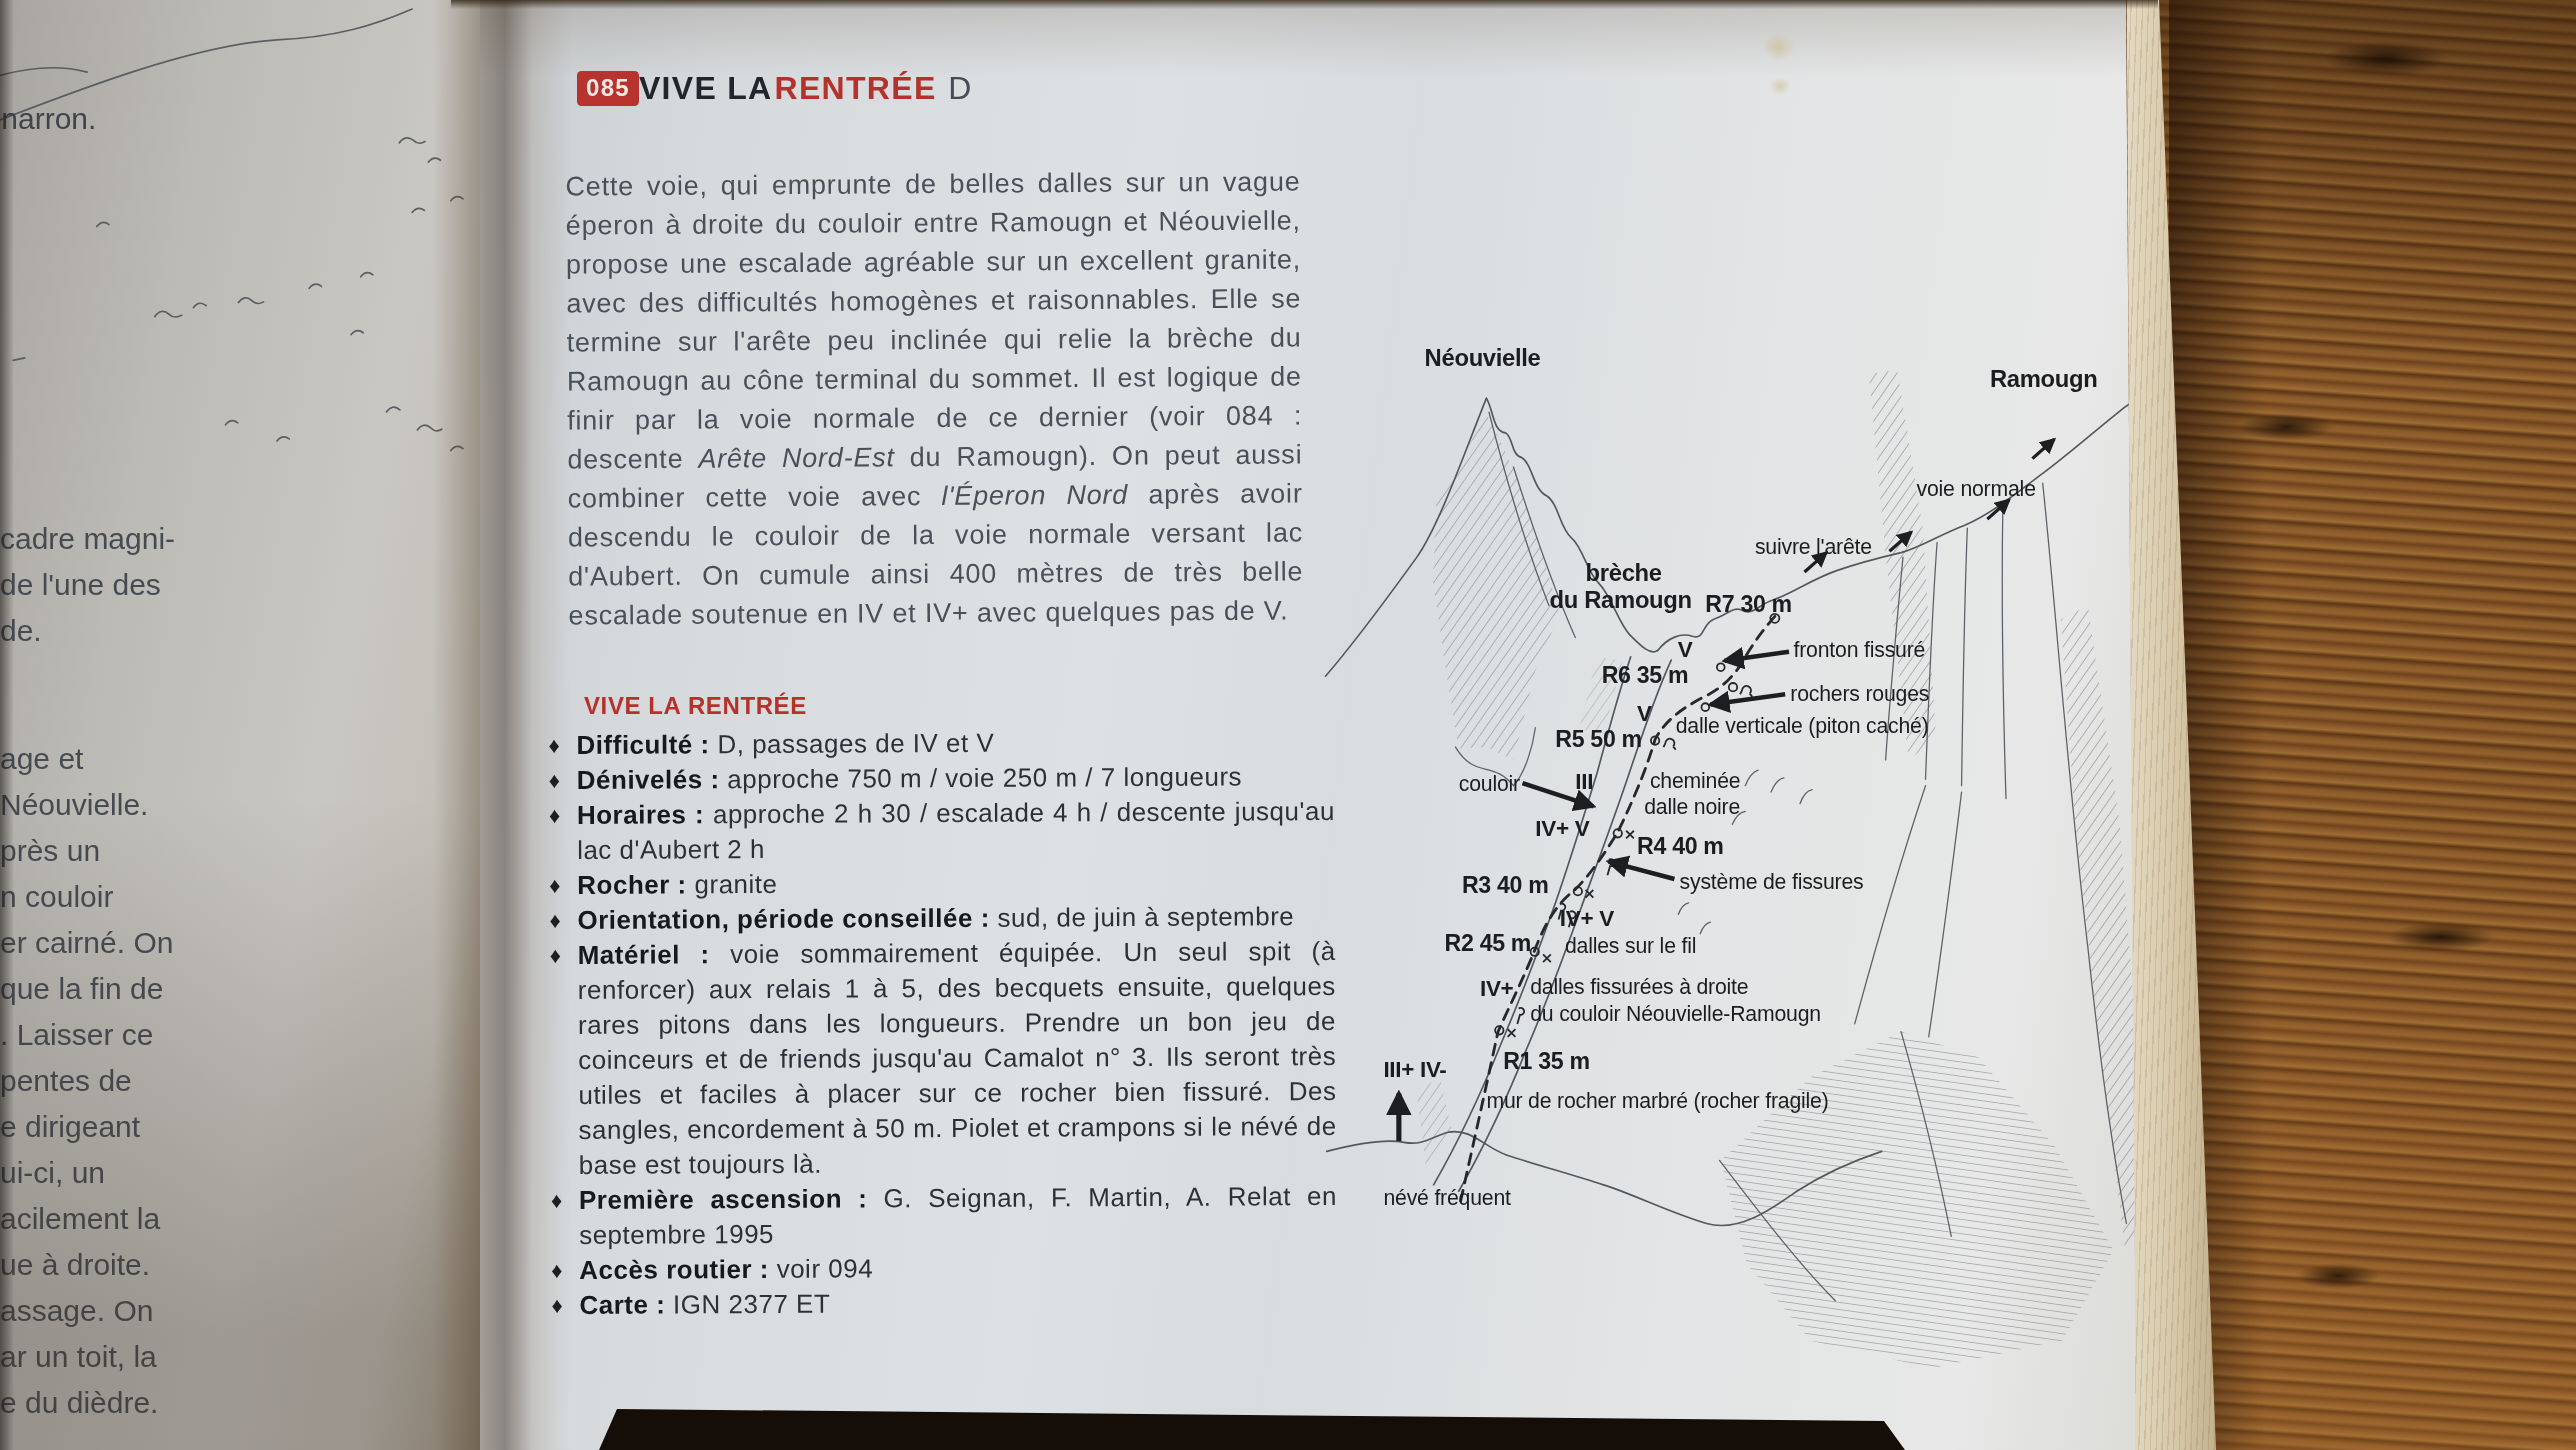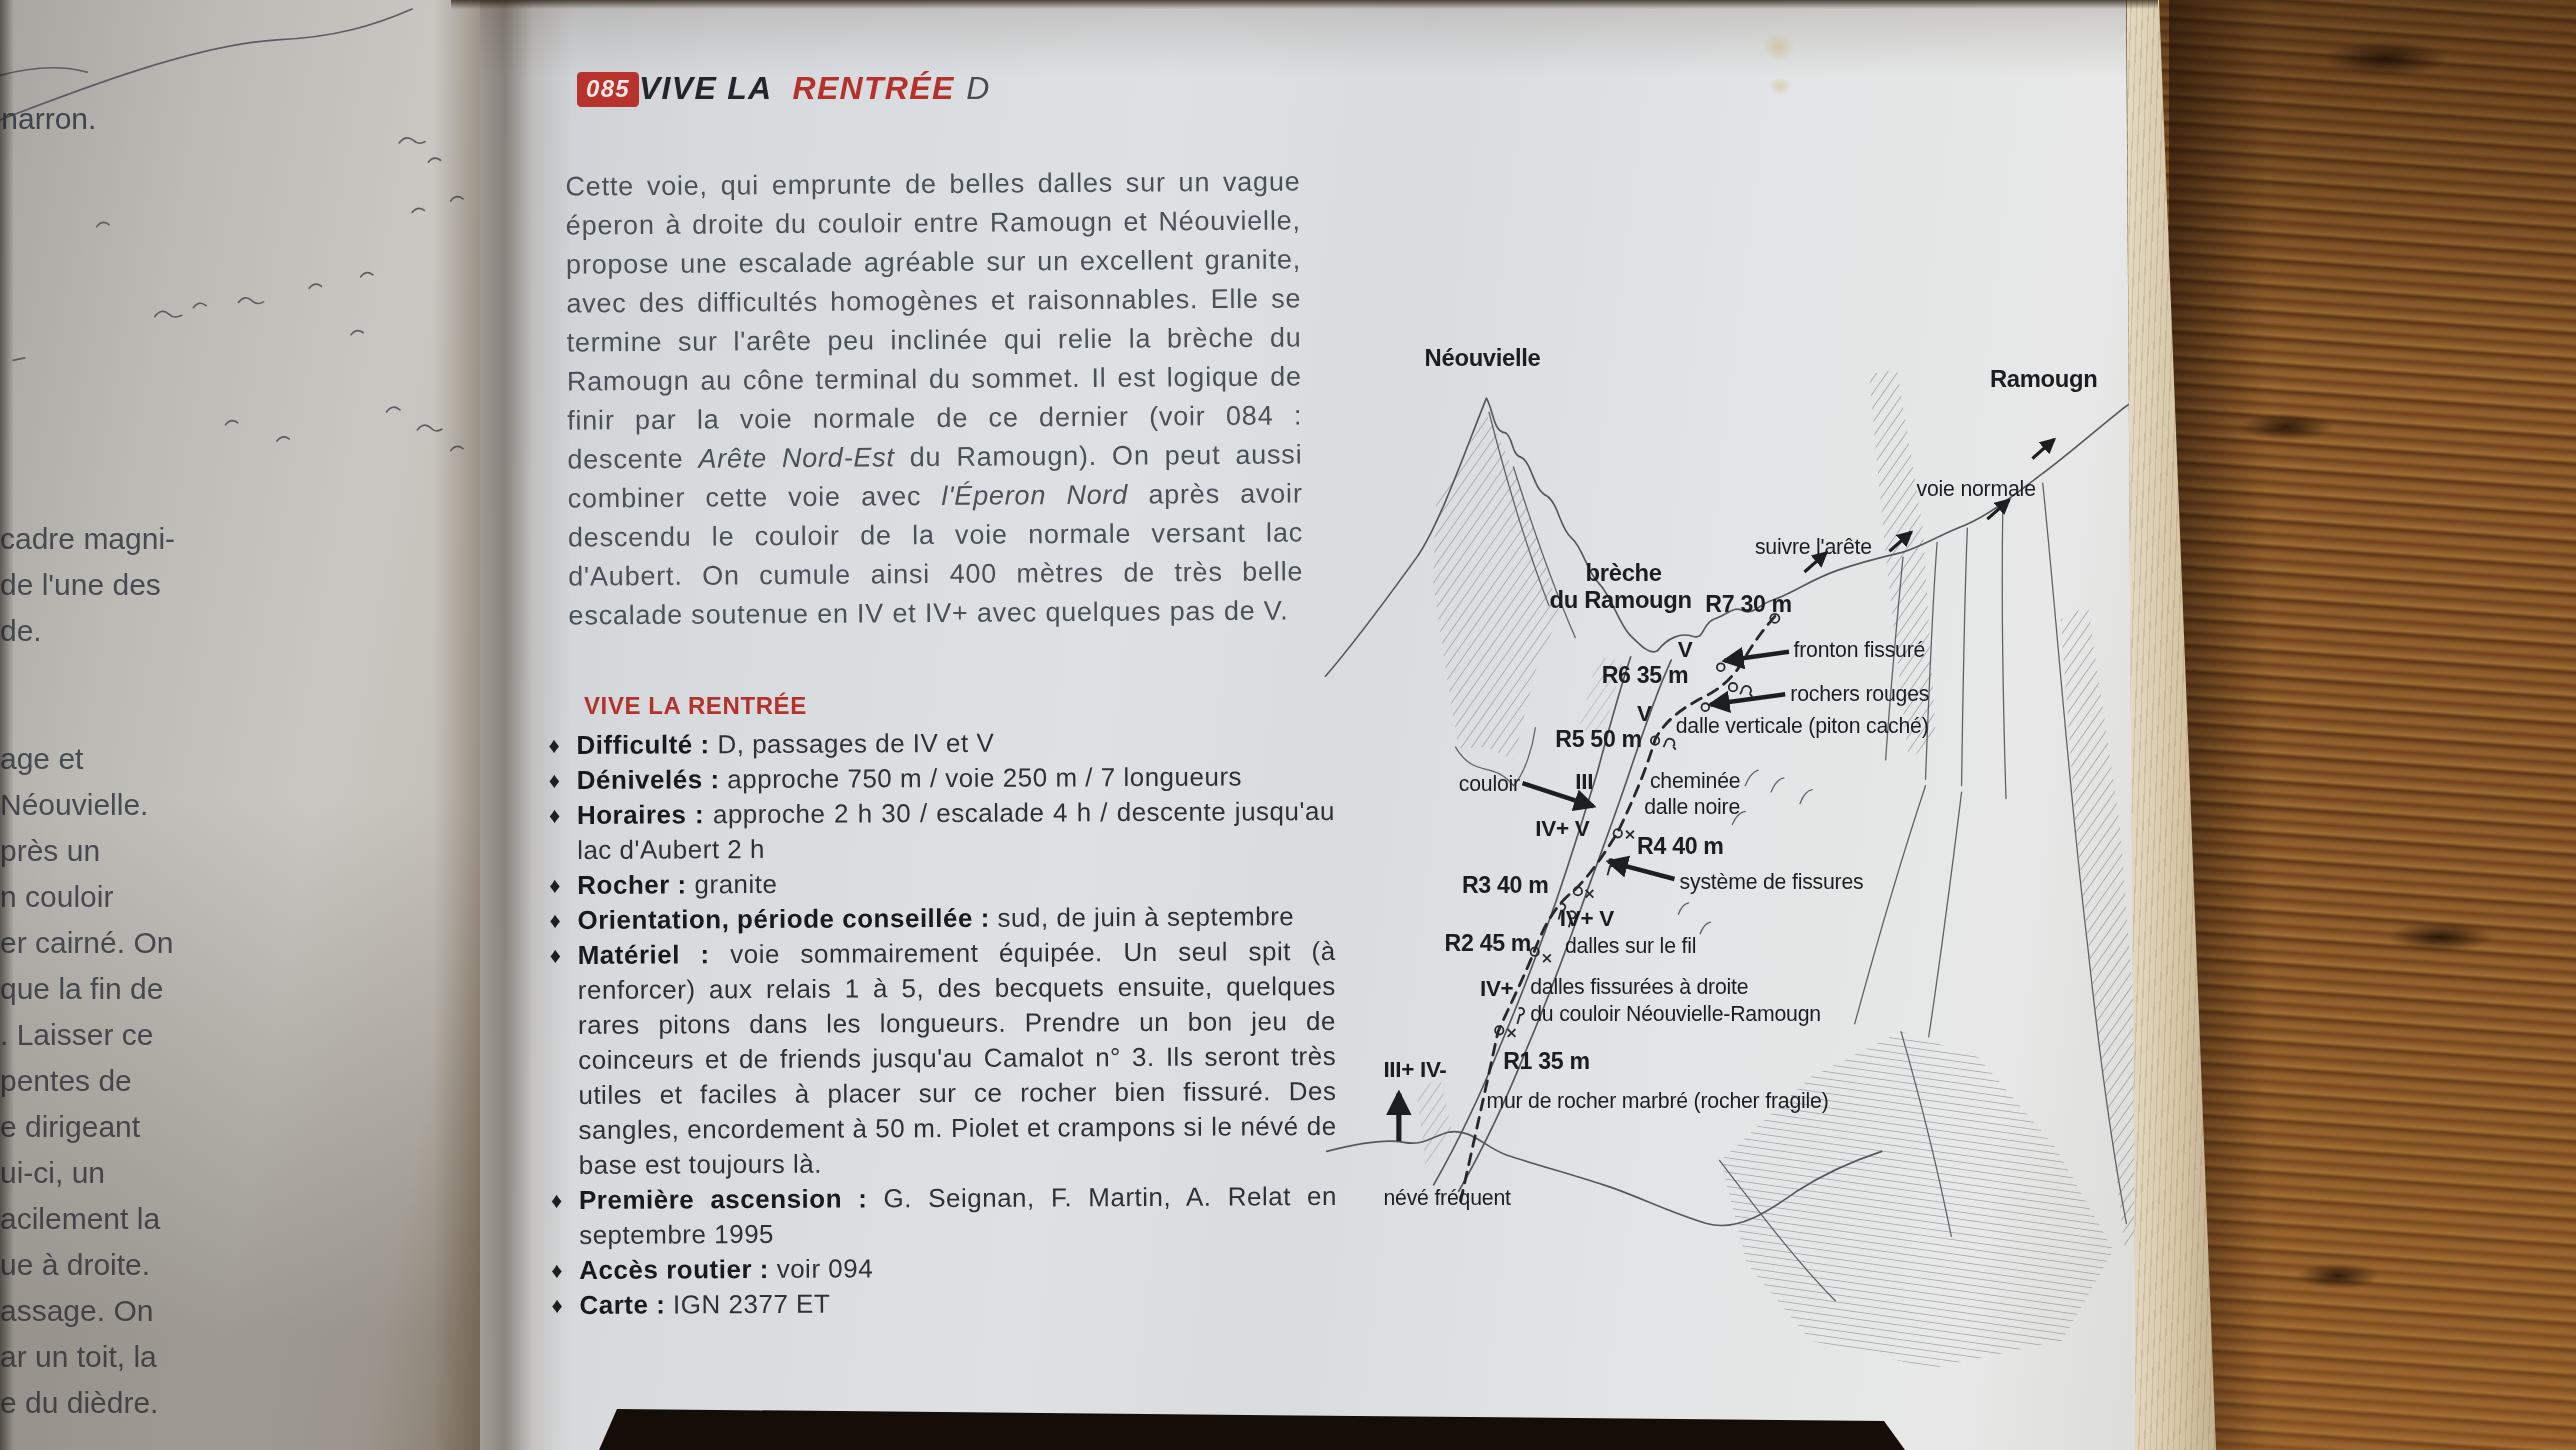--- a/index.html
+++ b/index.html
@@ -46,25 +46,25 @@
   
   .right-page{position:absolute;left:480px;top:0;width:1655px;height:1450px;overflow:hidden;
     clip-path:polygon(0 0,1646px 0,1656px 100%,0 100%);
     background:linear-gradient(97deg,#c9cdd1 0%,#d7dadd 14%,#dee1e4 38%,#d9dcdf 52%,#e2e4e5 72%,#e7e8e7 90%,#dcdcd9 100%);}
   .right-page .top-fade{position:absolute;left:0;top:0;width:100%;height:77px;
     background:linear-gradient(180deg,rgba(120,110,95,.28),rgba(0,0,0,0));}
   .stain{position:absolute;border-radius:50%;
     background:radial-gradient(ellipse,rgba(198,170,92,.38),rgba(198,170,92,0) 70%);}
 
   
-  .title-row{position:absolute;left:97px;top:70px;display:flex;align-items:flex-end;font-style:italic;}
+  .title-row{position:absolute;left:97px;top:70px;display:flex;align-items:center;}
   .badge{background:#b8332d;color:#f2e9e6;font-weight:bold;font-size:24px;
     padding:3.2px 9px 3.9px;border-radius:4.5px;letter-spacing:1.3px;}
   .title-black{font-weight:bold;font-size:32px;color:#22262c;letter-spacing:1.3px;}
-  .title-red{margin-left:20px;font-weight:bold;font-size:32px;color:#b5322c;letter-spacing:1.3px;}
+  .title-red{margin-left:2px;font-weight:bold;font-size:32px;color:#b5322c;letter-spacing:1.3px;}
   .title-grade{margin-left:11.6px;font-size:32px;color:#474c54;}
 
   
   .intro{position:absolute;left:87px;top:138px;width:735px;font-size:27px;
     line-height:39px;letter-spacing:0.8px;color:#4a5058;text-align:justify;
     transform:rotate(-.4deg);}
   .intro i{font-style:italic;}
 
   
   .details-heading{position:absolute;left:104px;top:692px;font-size:24px;font-weight:bold;

